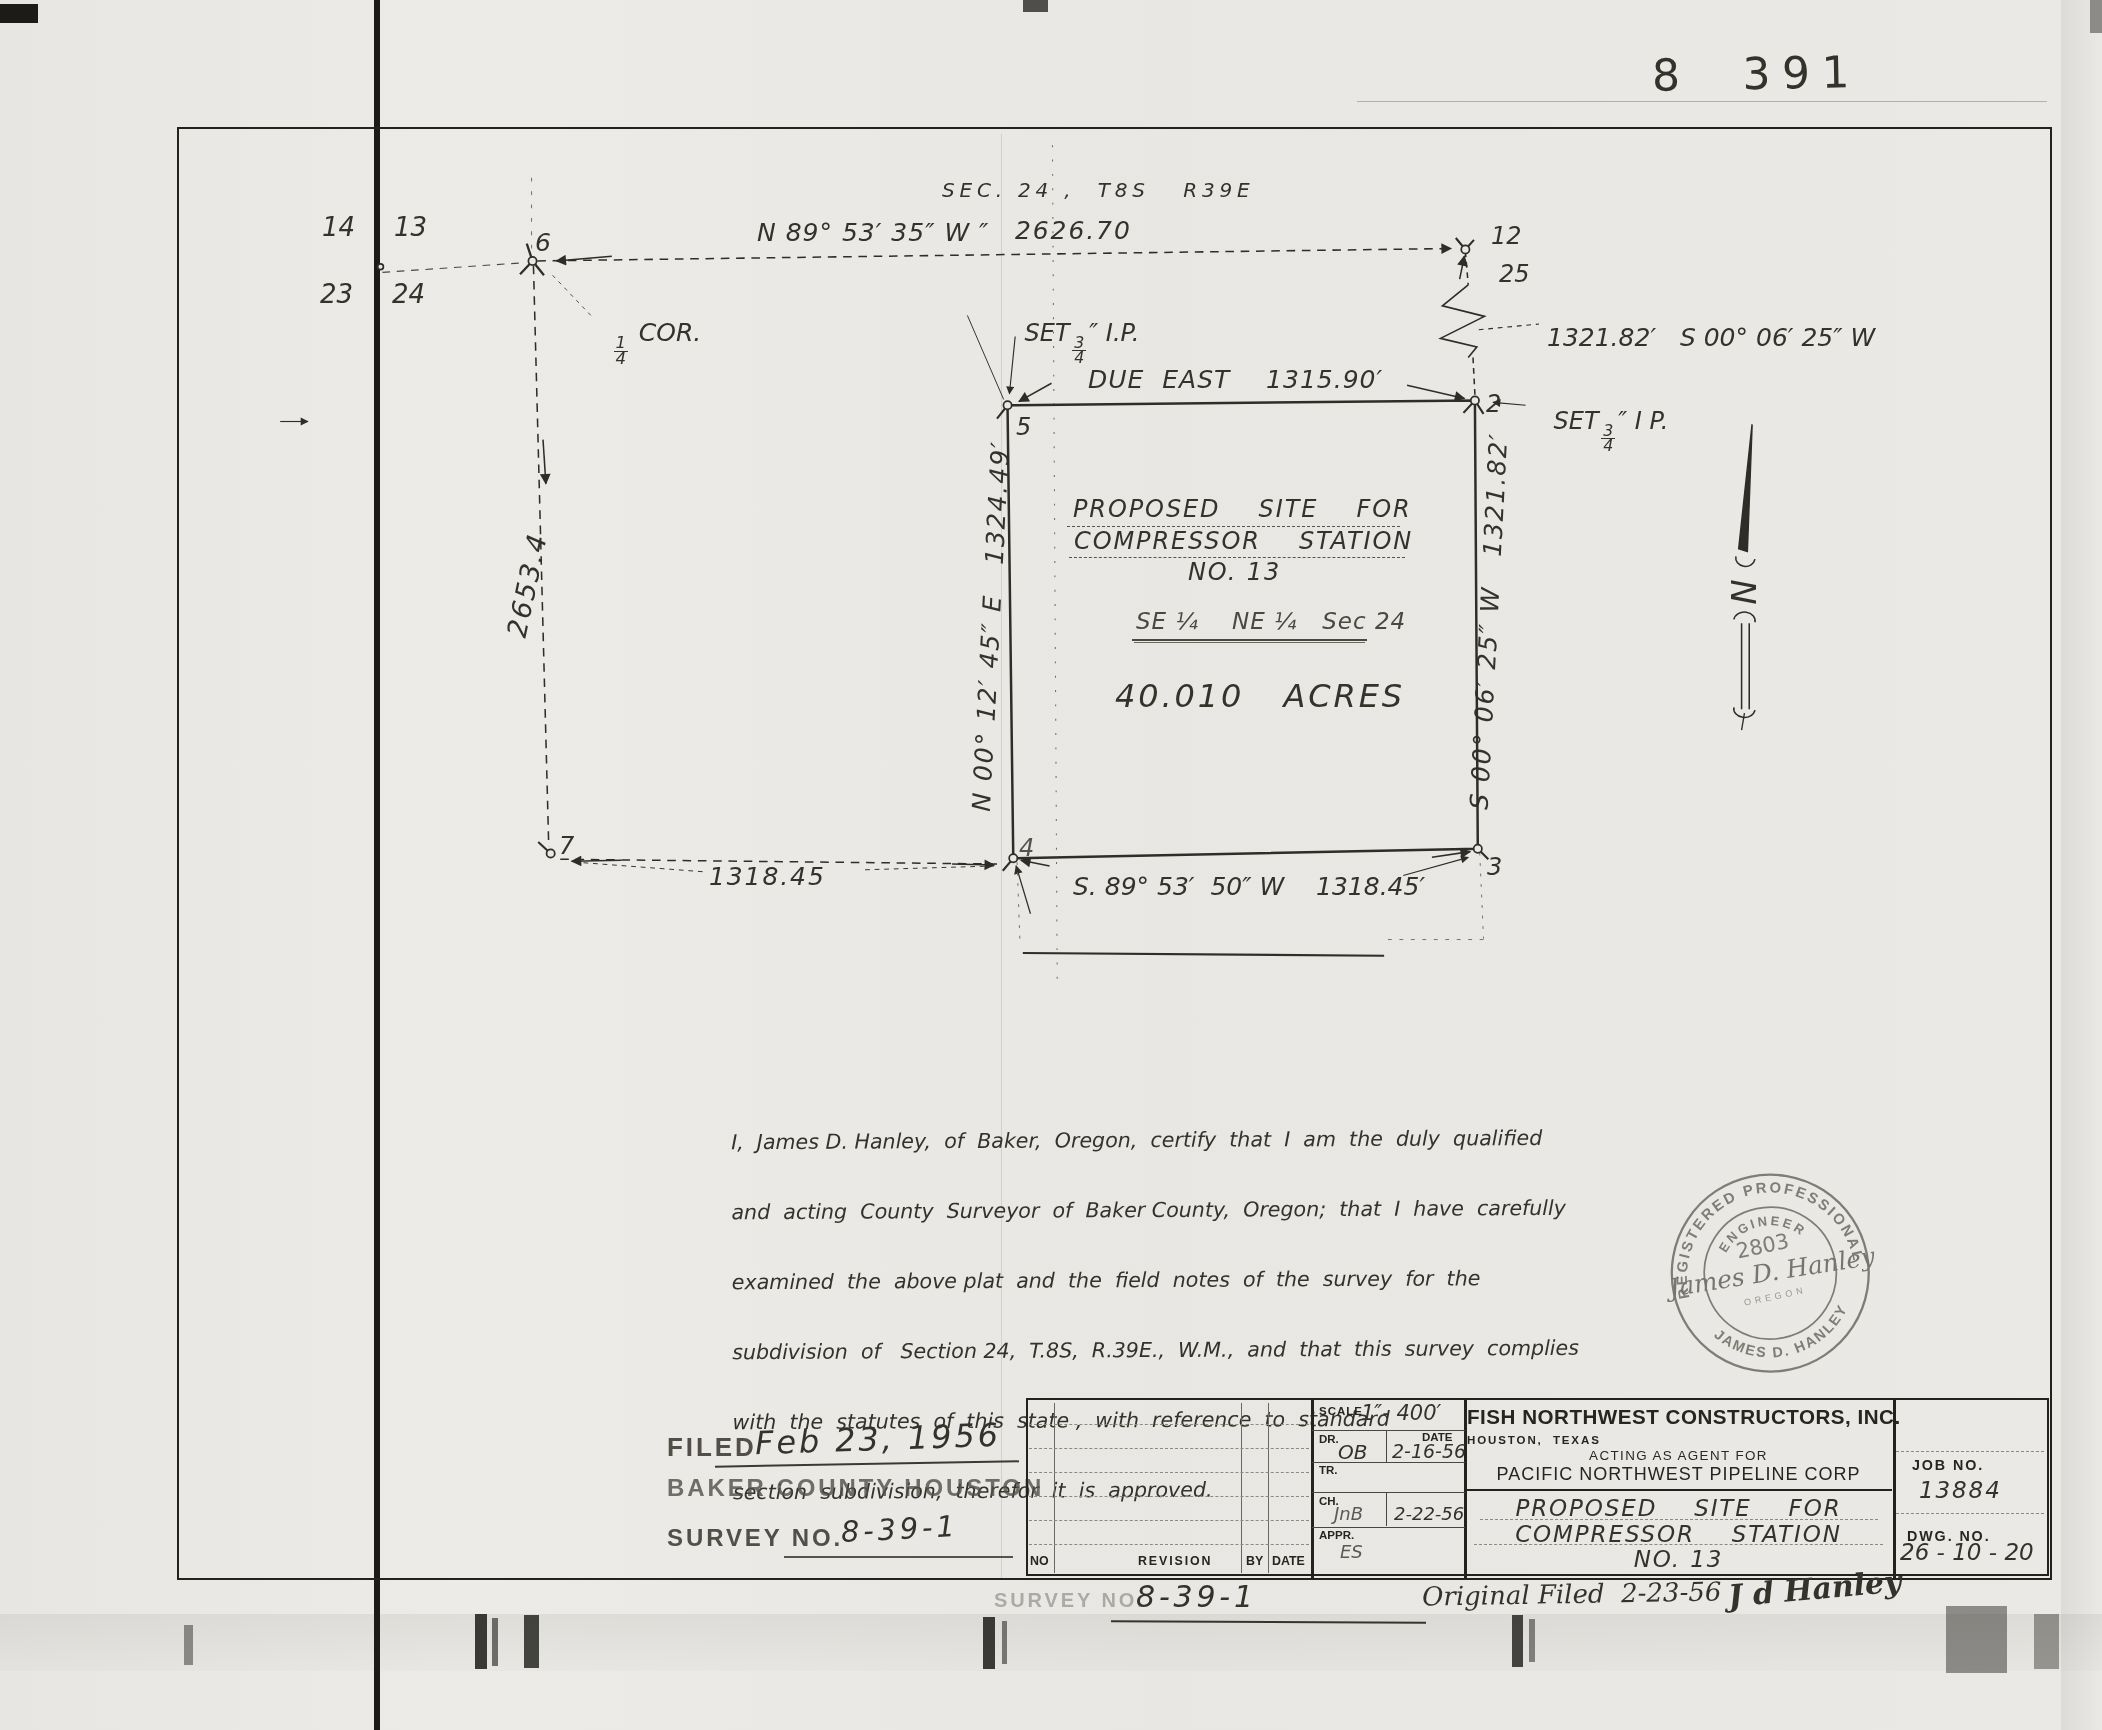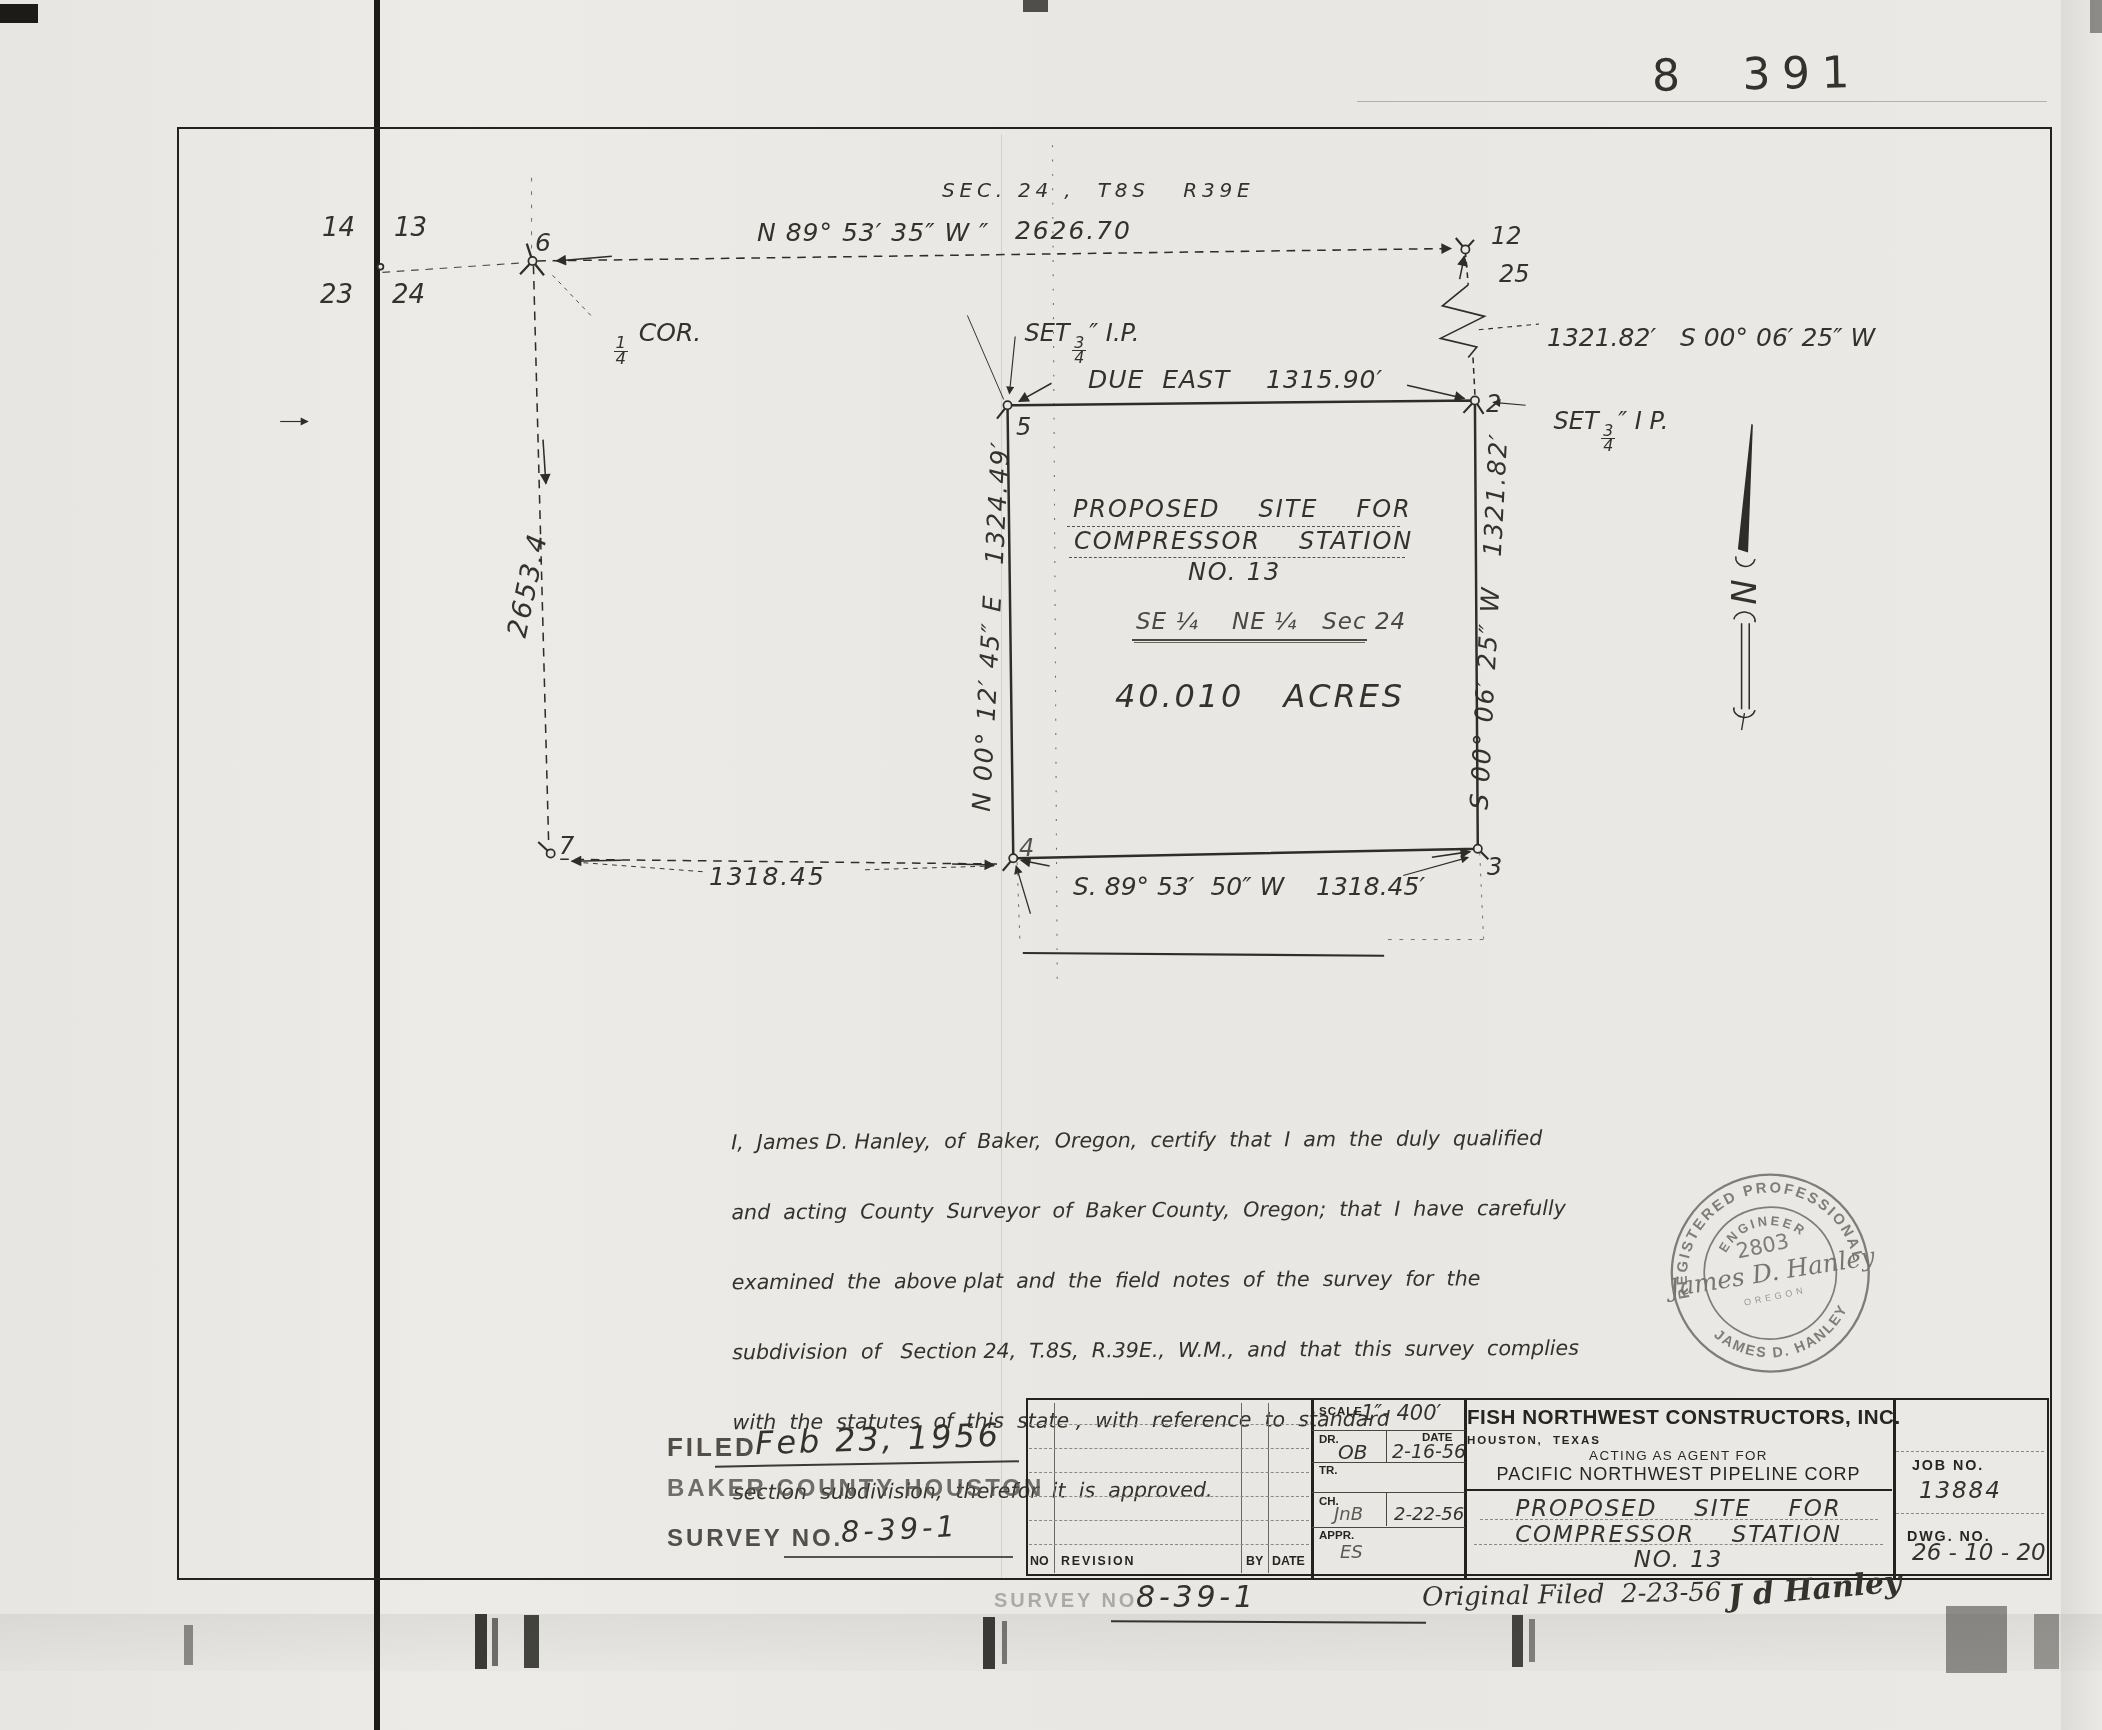--- a/index.html
+++ b/index.html
@@ -121,21 +121,21 @@
   <div class="thinline" style="left:1054px;top:1403px;width:1.4px;height:170px;background:#6a6961;"></div>
   <div class="thinline" style="left:1241px;top:1403px;width:1.4px;height:170px;background:#6a6961;"></div>
   <div class="thinline" style="left:1268px;top:1403px;width:1.4px;height:170px;background:#6a6961;"></div>
   <div class="dashline" style="left:1029px;top:1424px;width:280px;border-top:1px dashed #8b8a80;"></div>
   <div class="dashline" style="left:1029px;top:1448px;width:280px;border-top:1px dashed #8b8a80;"></div>
   <div class="dashline" style="left:1029px;top:1472px;width:280px;border-top:1px dashed #8b8a80;"></div>
   <div class="dashline" style="left:1029px;top:1496px;width:280px;border-top:1px dashed #8b8a80;"></div>
   <div class="dashline" style="left:1029px;top:1520px;width:280px;border-top:1px dashed #8b8a80;"></div>
   <div class="dashline" style="left:1029px;top:1544px;width:280px;border-top:1px dashed #8b8a80;"></div>
   <div class="abs printLbl" style="left:1030px;top:1554px;font-size:12.4px;">NO</div>
-  <div class="abs printLbl" style="left:1061px;top:1554px;font-size:12.4px;letter-spacing:1.9px;">REVISION</div>
+  <div class="abs printLbl" style="left:1138px;top:1554px;font-size:12.4px;letter-spacing:1.9px;">REVISION</div>
   <div class="abs printLbl" style="left:1246px;top:1554px;font-size:12.4px;">BY</div>
   <div class="abs printLbl" style="left:1272px;top:1554px;font-size:12.4px;">DATE</div>
 
   <div class="thinline" style="left:1312px;top:1430px;width:153px;height:1.4px;background:#49483f;"></div>
   <div class="thinline" style="left:1312px;top:1462px;width:153px;height:1.4px;background:#49483f;"></div>
   <div class="thinline" style="left:1312px;top:1492px;width:153px;height:1.4px;background:#49483f;"></div>
   <div class="thinline" style="left:1312px;top:1527px;width:153px;height:1.4px;background:#49483f;"></div>
   <div class="thinline" style="left:1386px;top:1430px;width:1.4px;height:32px;background:#49483f;"></div>
   <div class="thinline" style="left:1386px;top:1492px;width:1.4px;height:34px;background:#49483f;"></div>
   <div class="abs printLbl" style="left:1319px;top:1405px;font-size:11.5px;letter-spacing:1px;">SCALE</div>
@@ -160,21 +160,21 @@
   <div class="abs hand" style="left:1467px;top:1521px;width:423px;text-align:center;font-size:23px;letter-spacing:1.9px;">COMPRESSOR    STATION</div>
   <div class="abs hand" style="left:1467px;top:1546px;width:423px;text-align:center;font-size:23px;letter-spacing:1.9px;">NO. 13</div>
   <div class="dashline" style="left:1480px;top:1519px;width:398px;border-top:1px dashed #8b8a80;"></div>
   <div class="dashline" style="left:1474px;top:1544px;width:409px;border-top:1px dashed #8b8a80;"></div>
 
   <div class="dashline" style="left:1896px;top:1451px;width:148px;border-top:1px dashed #8b8a80;"></div>
   <div class="abs printLbl" style="left:1912px;top:1457px;font-size:14.3px;letter-spacing:1.9px;">JOB NO.</div>
   <div class="abs hand" style="left:1919px;top:1477px;font-size:23px;letter-spacing:1.9px;">13884</div>
   <div class="dashline" style="left:1896px;top:1513px;width:148px;border-top:1px dashed #8b8a80;"></div>
   <div class="abs printLbl" style="left:1907px;top:1528px;font-size:14.3px;letter-spacing:1.9px;">DWG. NO.</div>
-  <div class="abs hand" style="left:1900px;top:1539px;font-size:23px;margin-left:12px;">26 - 10 - 20</div>
+  <div class="abs hand" style="left:1900px;top:1539px;font-size:23px;">26 - 10 - 20</div>
 
   <div class="abs stampTxt" style="left:994px;top:1589px;font-size:20px;opacity:.4;">SURVEY NO.</div>
   <div class="abs hand" style="left:1136px;top:1579px;font-size:30px;letter-spacing:3.8px;">8-39-1</div>
   <div class="thinline" style="left:1111px;top:1621px;width:315px;height:2.4px;background:#34332c;transform:rotate(.3deg);"></div>
   <div class="abs script" style="left:1422px;top:1579px;font-size:26px;transform:rotate(-1deg);">Original Filed  2-23-56</div>
   <div class="abs script" style="left:1728px;top:1571px;font-size:30px;font-weight:bold;transform:rotate(-5deg);">J d Hanley</div>
 
   <svg width="2103" height="1730" viewBox="0 0 2200 1810">
     <defs>
       <marker id="arr" viewBox="0 0 10 10" refX="9" refY="5" markerWidth="9" markerHeight="7" orient="auto-start-reverse">

